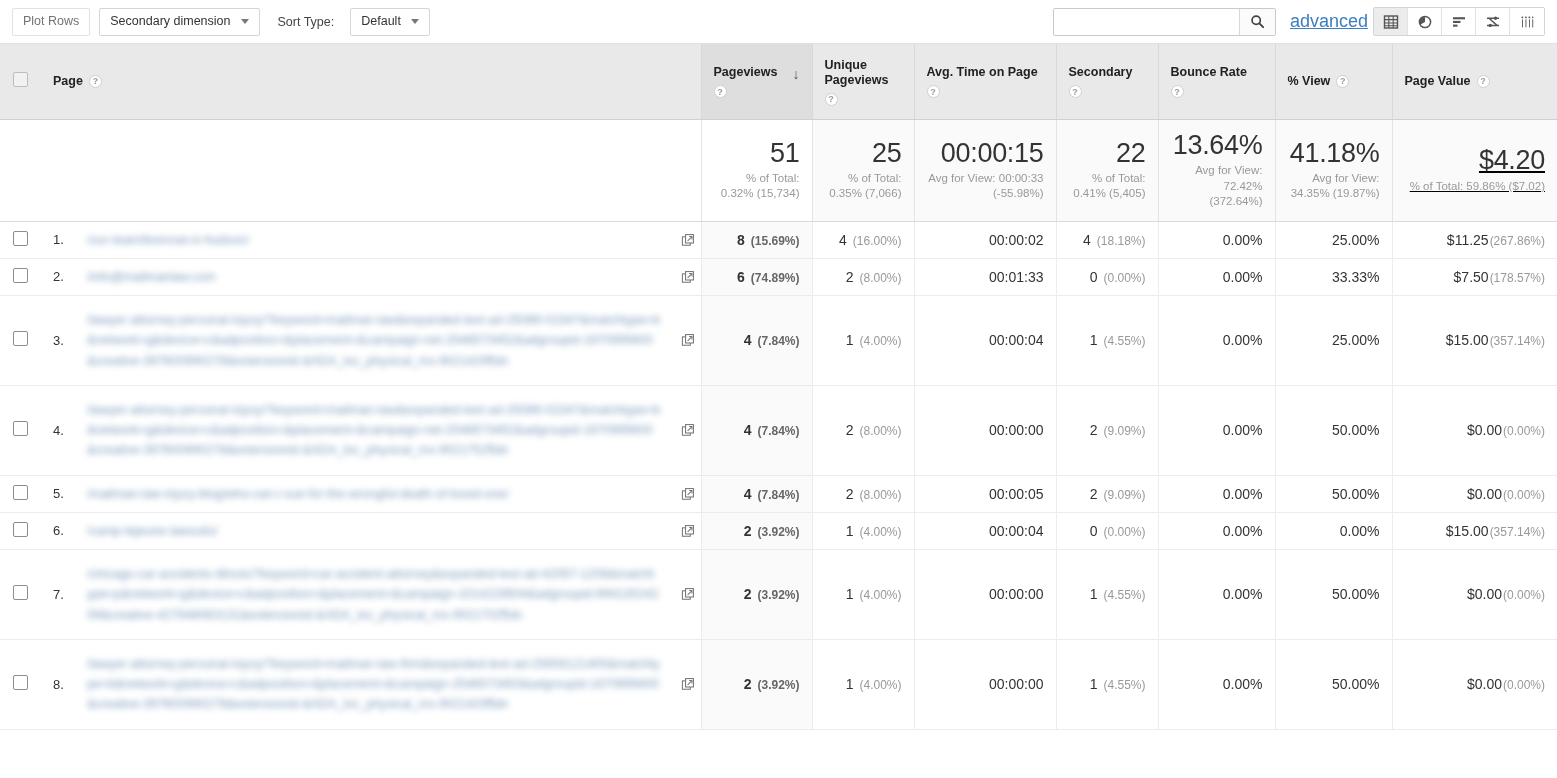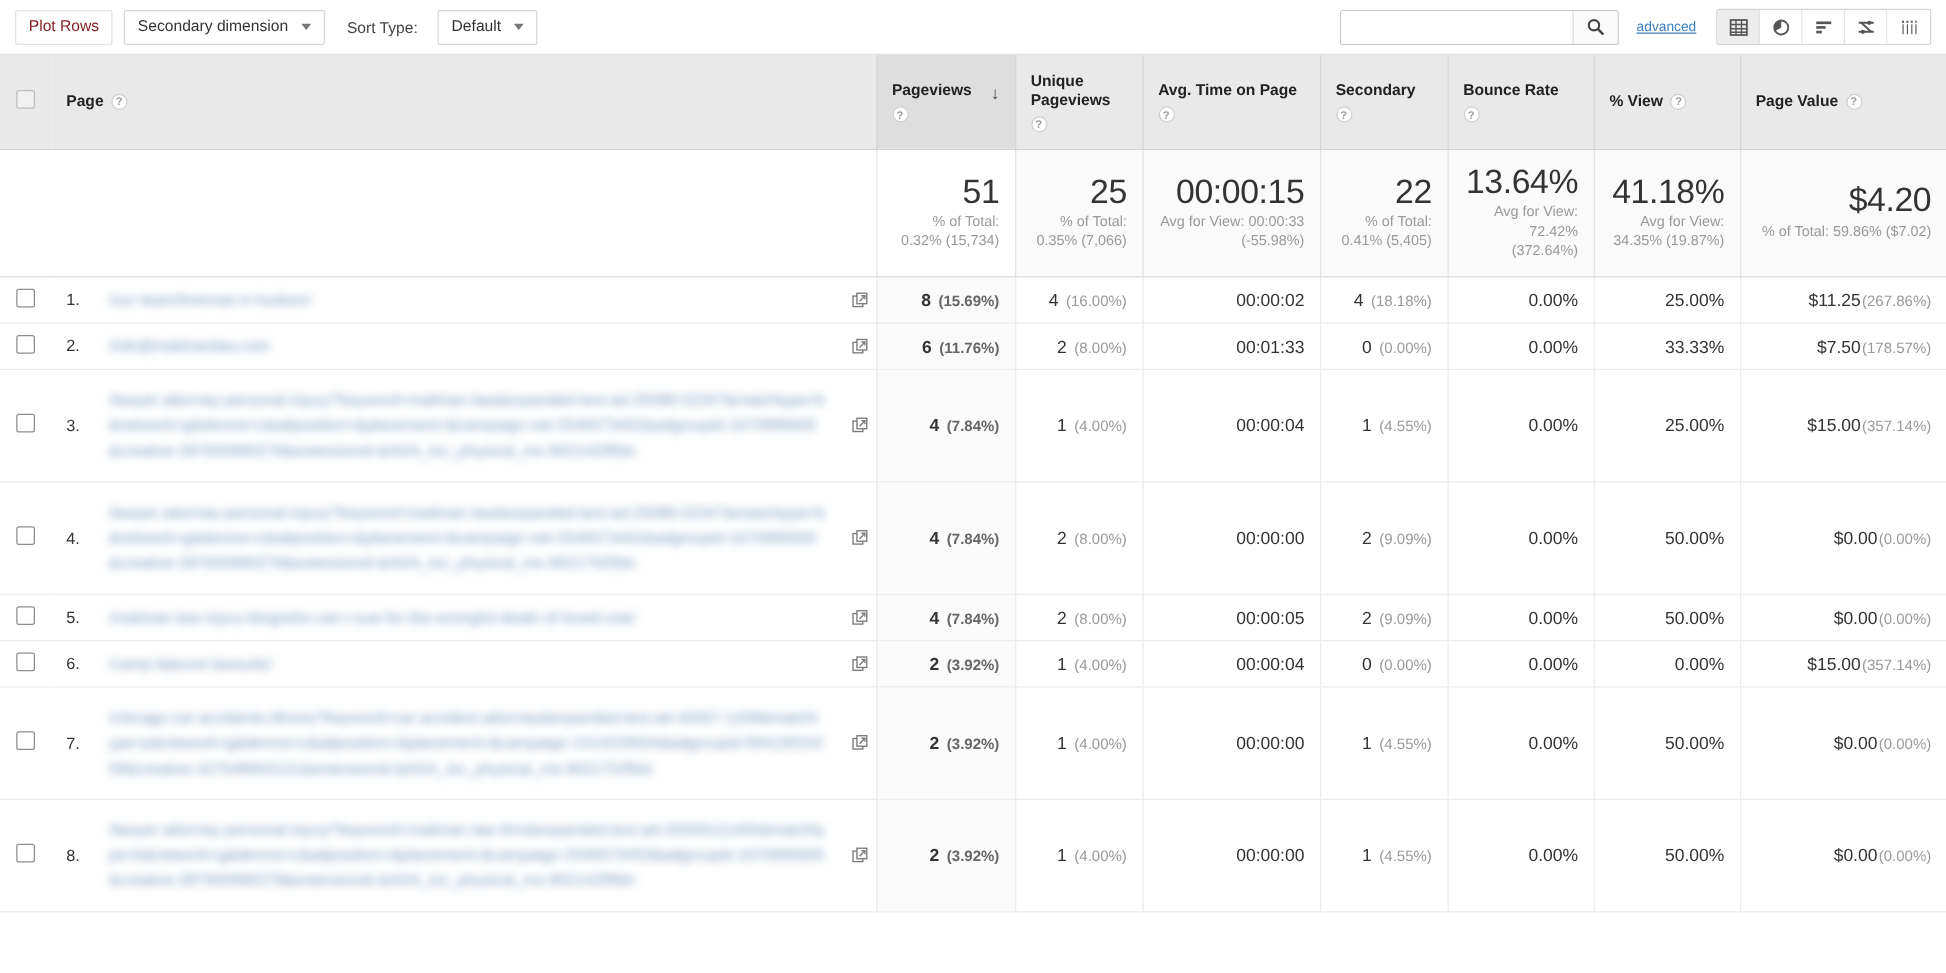--- a/index.html
+++ b/index.html
@@ -31,21 +31,21 @@
     border-radius: 2px;
     background: #fff;
     color: #333;
     font-size: 12.5px;
     display: inline-flex;
     align-items: center;
     padding: 0 10px;
     white-space: nowrap;
     line-height: 1;
   }
-  .btn.disabled { color: #7f1d1d; border-color: #e2e2e2; }
+  .btn.disabled { color: #737373; border-color: #e2e2e2; }
   .btn .caret {
     margin-left: 10px;
     width: 0; height: 0;
     border-left: 4px solid transparent;
     border-right: 4px solid transparent;
     border-top: 5px solid #777;
     display: inline-block;
   }
   .sort-label {
     font-size: 12.5px;
@@ -79,22 +79,22 @@
     font-family: "Liberation Sans", sans-serif;
   }
   .search-btn {
     width: 36px; height: 26px;
     border-left: 1px solid #d9d9d9;
     background: #fbfbfb;
     display: flex; align-items: center; justify-content: center;
   }
   .advanced {
     color: #3c7ebf;
-    font-size: 11px;
-    margin: 0 16px 0 14px;
+    font-size: 18px;
+    margin: 0 5px 0 14px;
     white-space: nowrap;
   }
   .viewicons {
     display: flex;
     border: 1px solid #d4d4d4;
     border-radius: 2px;
     overflow: hidden;
     height: 29px;
     background: #fff;
   }
@@ -169,21 +169,21 @@
     border-bottom: 1px solid #dadada;
     height: 102px;
     vertical-align: middle;
     padding: 6px 12px;
     background: #fafafa;
     text-align: right;
   }
   tr.summary td.blank { background: #fff; border-right: 1px solid #e4e4e4; }
   tr.summary td.chk { background: #fff; border-right: 0; }
   tr.summary td.hl { background: #fff; }
-  tr.summary td:last-child { border-right: 0; }
+  tr.summary td:last-child { border-right: 0; text-decoration: underline; }
   .sum-big {
     font-size: 27px;
     color: #333;
     font-weight: normal;
     line-height: 1.05;
     letter-spacing: -0.3px;
   }
   .sum-sub {
     font-size: 11.5px;
     color: #999;
@@ -470,21 +470,21 @@
               <span class="extlink">
                 <svg width="14" height="14" viewBox="0 0 16 16">
                   <rect x="1.6" y="4.4" width="9" height="9.6" fill="none" stroke="#777" stroke-width="1.2"></rect>
                   <rect x="5.2" y="1.8" width="9" height="9.6" fill="#fff" stroke="#777" stroke-width="1.2"></rect>
                   <line x1="7.6" y1="9.1" x2="12.3" y2="4.3" stroke="#777" stroke-width="1.2"></line>
                   <polyline points="9.3,4.1 12.5,4.1 12.5,7.3" fill="none" stroke="#777" stroke-width="1.2"></polyline>
                 </svg>
               </span>
             </div>
           </td>
-          <td class="pv" style=""><span class="val b">6</span><span class="pct" style="font-weight:bold;color:#666">(11.76%)</span></td>
+          <td class="pv" style=""><span class="val b">6</span><span class="pct" style="font-weight:bold;color:#666">(74.89%)</span></td>
           <td style=""><span class="val">2</span><span class="pct">(8.00%)</span></td>
           <td style=""><span class="val">00:01:33</span></td>
           <td style=""><span class="val">0</span><span class="pct">(0.00%)</span></td>
           <td style=""><span class="val">0.00%</span></td>
           <td style=""><span class="val">33.33%</span></td>
           <td style=""><span class="val">$7.50</span><span class="pct tight">(178.57%)</span></td>
         </tr>
         <tr class="drow">
           <td class="chk" style="padding-top:14px;padding-bottom:14px;"><span class="cb"></span></td>
           <td class="pagecell" style="padding-top:14px;padding-bottom:14px;">

